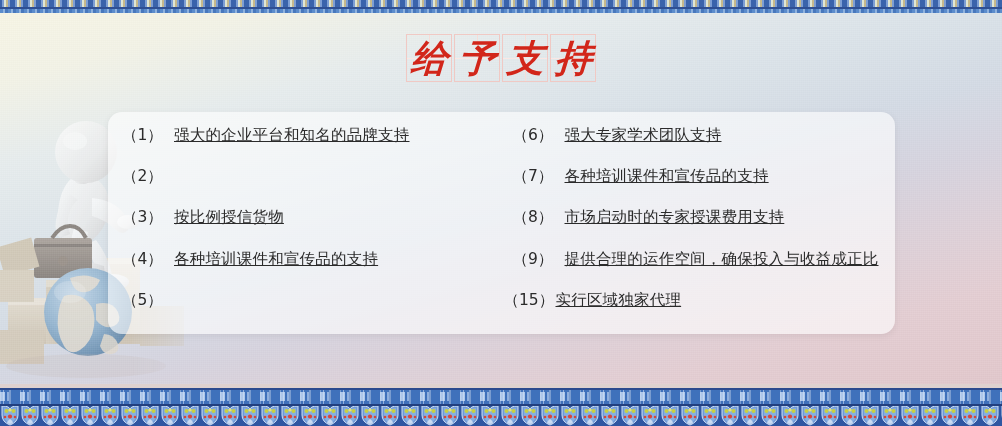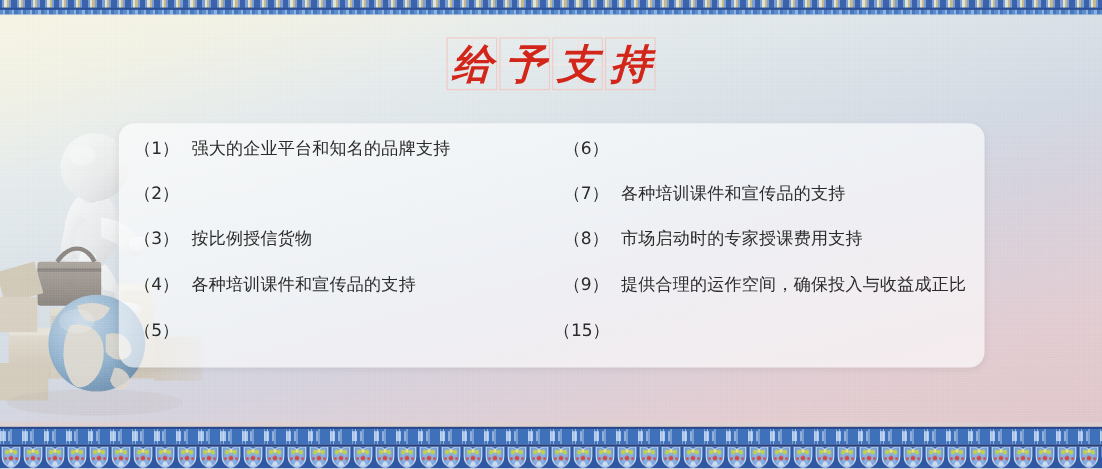--- a/index.html
+++ b/index.html
@@ -238,20 +238,21 @@
     min-width: 52px;
     text-align: left;
     font-size: 15.5px;
     color: #2b2b2b;
   }
   .bullet-num.wide { min-width: 52px; margin-left: -9px; }
   .bullet-text {
     font-size: 15.5px;
     color: #2b2b2b;
     letter-spacing: .2px;
+    text-decoration: underline;
   }
 </style>
 </head>
 <body>
 
 <div class="slide">
 
   <svg class="illustration" viewBox="0 0 210 268" xmlns="http://www.w3.org/2000/svg">
     <defs>
       <linearGradient id="figBody" x1="0" y1="0" x2="1" y2="1">
@@ -389,35 +390,37 @@
           <span class="bullet-text">各种培训课件和宣传品的支持</span>
         </div>
         <div class="bullet">
           <span class="bullet-num">（5）</span>
         </div>
       </div>
 
       <div class="col col-right">
         <div class="bullet">
           <span class="bullet-num">（6）</span>
+          <span class="bullet-text">强大专家学术团队支持</span>
         </div>
         <div class="bullet">
           <span class="bullet-num">（7）</span>
           <span class="bullet-text">各种培训课件和宣传品的支持</span>
         </div>
         <div class="bullet">
           <span class="bullet-num">（8）</span>
           <span class="bullet-text">市场启动时的专家授课费用支持</span>
         </div>
         <div class="bullet">
           <span class="bullet-num">（9）</span>
           <span class="bullet-text">提供合理的运作空间，确保投入与收益成正比</span>
         </div>
         <div class="bullet">
           <span class="bullet-num wide">（15）</span>
+          <span class="bullet-text">实行区域独家代理</span>
         </div>
       </div>
 
     </div>
   </div>
 
   <div class="border-bottom">
     <div class="pink-strip"></div>
     <div class="blue-rule"></div>
     <div class="motif-band"></div>

